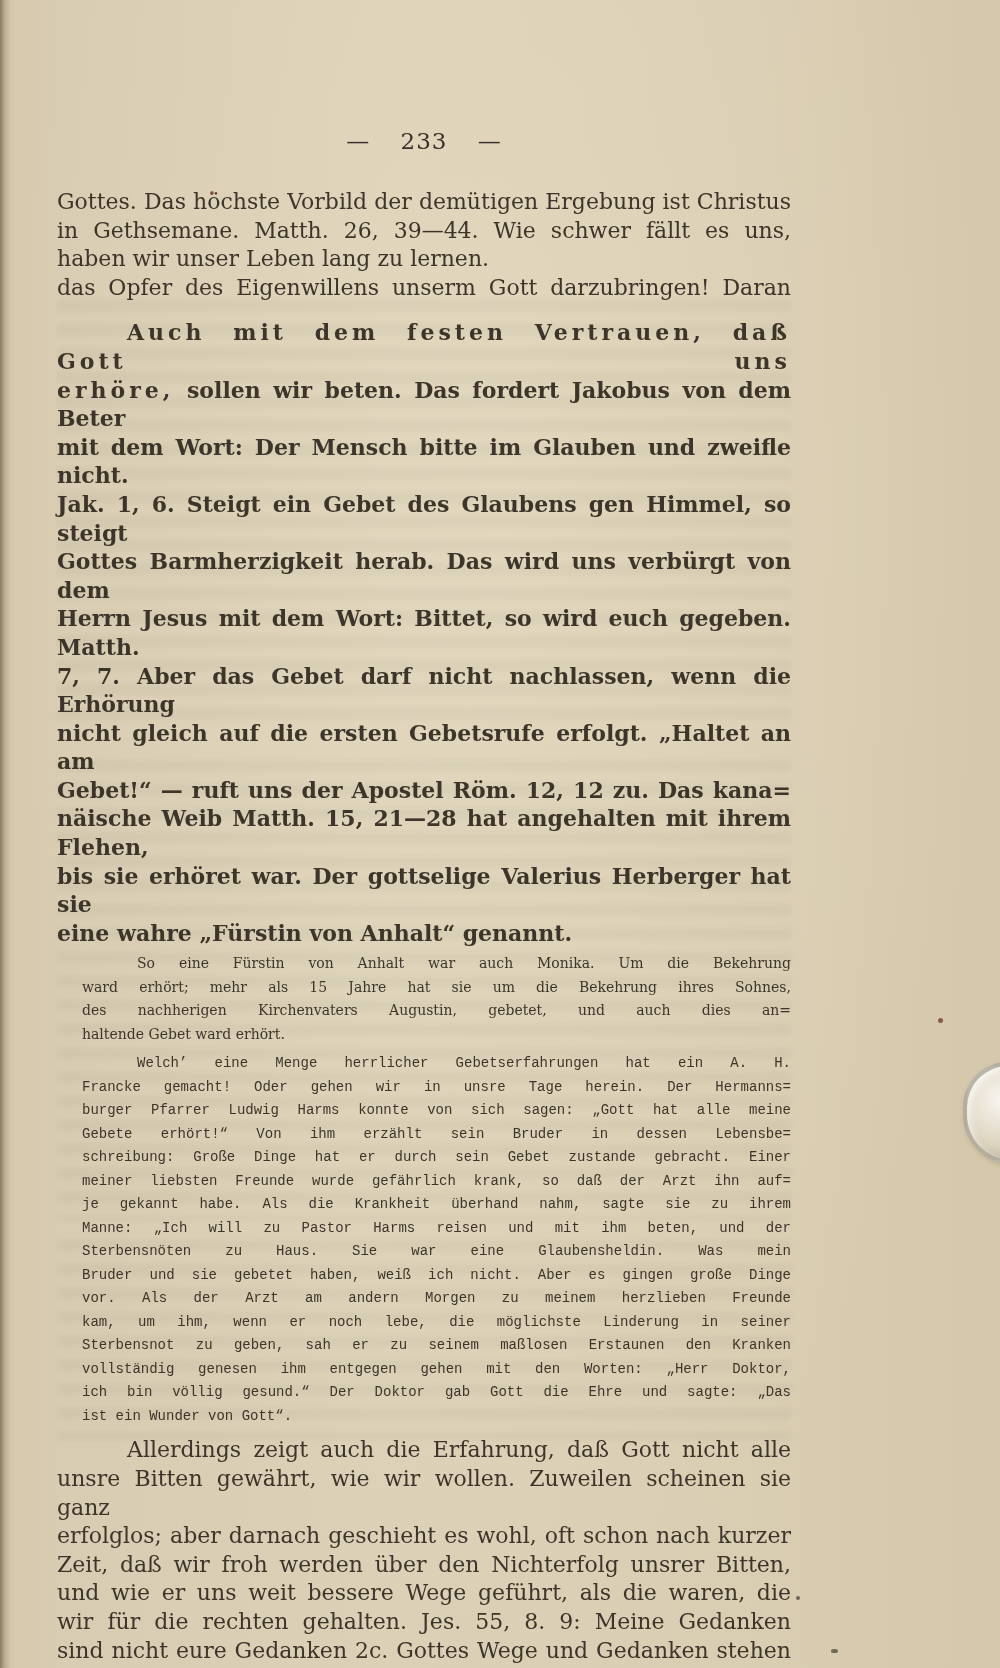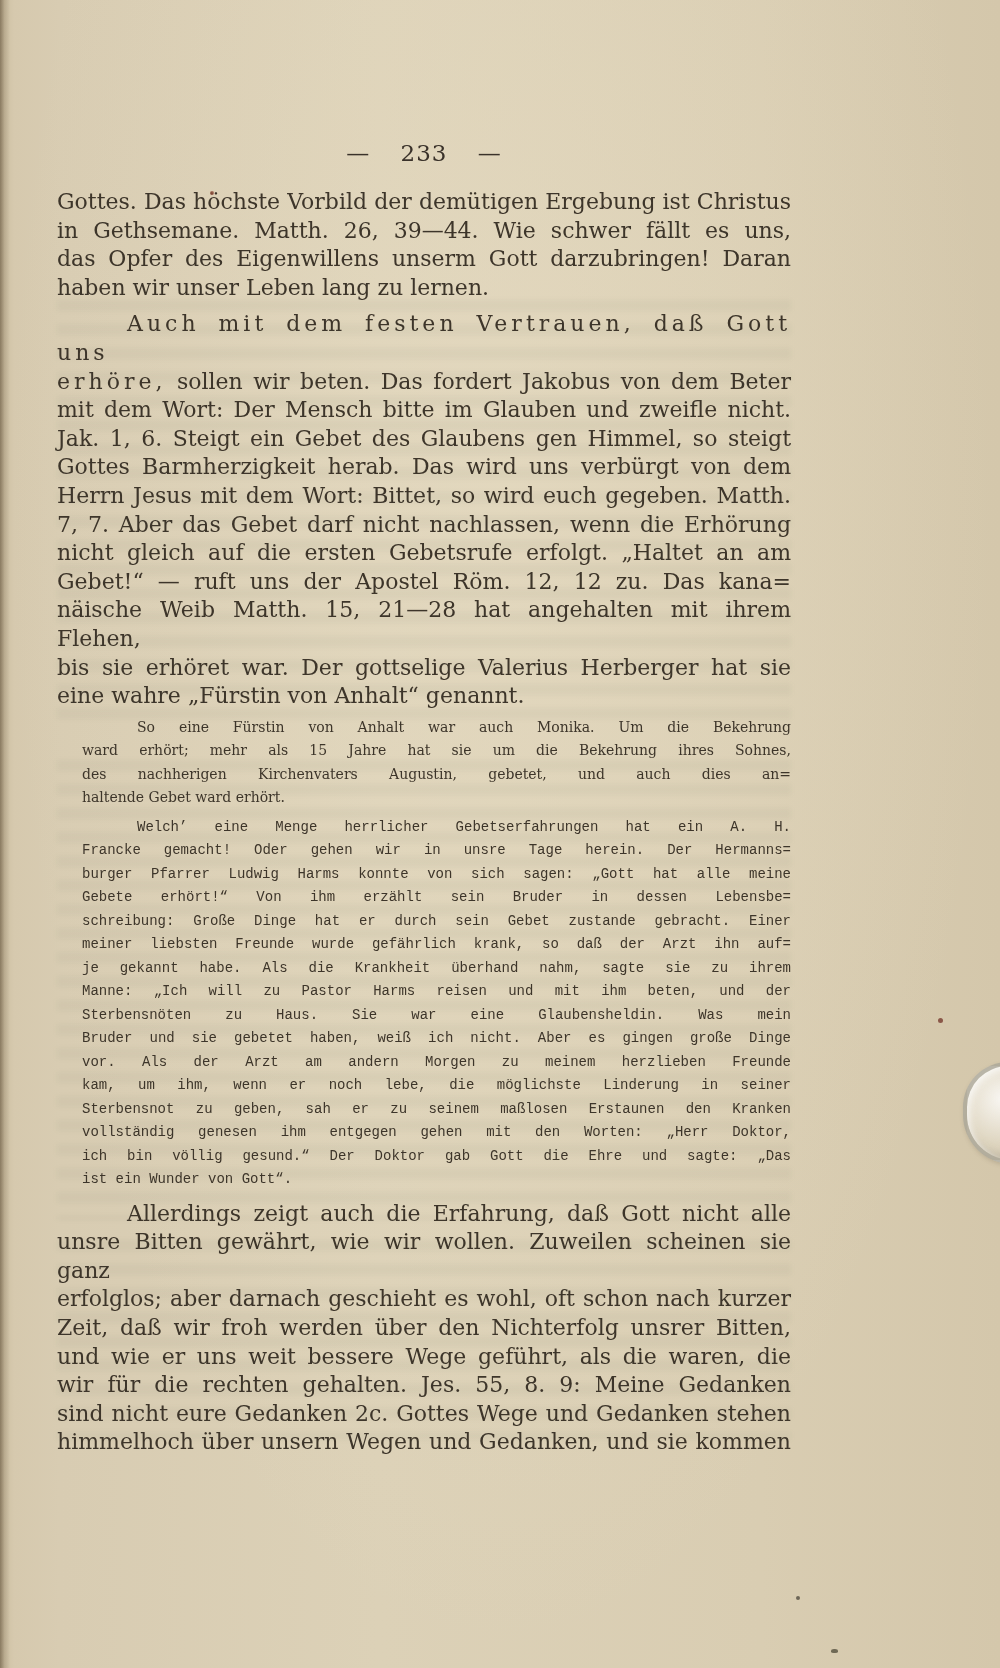--- a/index.html
+++ b/index.html
@@ -23,32 +23,32 @@
     position:absolute;left:57px;width:734px;
     background:repeating-linear-gradient(180deg, rgba(105,115,95,.055) 0 11px, rgba(0,0,0,0) 11px 24px);
     filter:blur(2px);
     pointer-events:none;
   }
   .bleed.b1{top:300px;height:420px;}
   .bleed.b2{top:760px;height:460px;}
   .bleed.b3{top:1240px;height:200px;}
 
   .pagenum{
-    position:absolute;left:57px;top:140px;width:734px;
+    position:absolute;left:57px;top:128px;width:734px;
     text-align:center;
     font-size:23px;letter-spacing:1px;word-spacing:22px;
     color:#3a322a;
   }
   .text-block{
     position:absolute;left:57px;top:188px;width:734px;
   }
   .para{margin:0;}
   .para.normal{font-size:22px;line-height:28.6px;}
   .para.small{font-size:14px;line-height:23.5px;margin-left:25px;}
-  .text-block .para:nth-child(2){margin-top:8px;}
+  .text-block .para:nth-child(2){margin-top:16px;font-weight:bold;}
   .text-block .para:nth-child(3){margin-top:5px;}
   .text-block .para:nth-child(4){margin-top:6px;font-family:Liberation Mono, monospace;}
   .text-block .para:nth-child(5){margin-top:8px;}
   .line{
     text-align:justify;
     text-align-last:justify;
     white-space:normal;
   }
   .line.end{text-align-last:left;}
   .para.normal .line.first{text-indent:70px;}
@@ -78,22 +78,22 @@
   <div class="bleed b1"></div>
   <div class="bleed b2"></div>
   <div class="bleed b3"></div>
 
   <div class="pagenum">— 233 —</div>
 
   <div class="text-block">
       <div class="para normal">
         <div class="line"><span>Gottes. Das höchste Vorbild der demütigen Ergebung ist Christus</span></div>
         <div class="line"><span>in Gethsemane. Matth. 26, 39—44. Wie schwer fällt es uns,</span></div>
+        <div class="line end"><span>haben wir unser Leben lang zu lernen.</span></div>
         <div class="line"><span>das Opfer des Eigenwillens unserm Gott darzubringen! Daran</span></div>
-        <div class="line end"><span>haben wir unser Leben lang zu lernen.</span></div>
       </div>
       <div class="para normal">
         <div class="line first"><span class="sperr">Auch mit dem festen Vertrauen, daß Gott uns</span></div>
         <div class="line"><span class="sperr">erhöre,</span><span> sollen wir beten. Das fordert Jakobus von dem Beter</span></div>
         <div class="line"><span>mit dem Wort: Der Mensch bitte im Glauben und zweifle nicht.</span></div>
         <div class="line"><span>Jak. 1, 6. Steigt ein Gebet des Glaubens gen Himmel, so steigt</span></div>
         <div class="line"><span>Gottes Barmherzigkeit herab. Das wird uns verbürgt von dem</span></div>
         <div class="line"><span>Herrn Jesus mit dem Wort: Bittet, so wird euch gegeben. Matth.</span></div>
         <div class="line"><span>7, 7. Aber das Gebet darf nicht nachlassen, wenn die Erhörung</span></div>
         <div class="line"><span>nicht gleich auf die ersten Gebetsrufe erfolgt. „Haltet an am</span></div>

